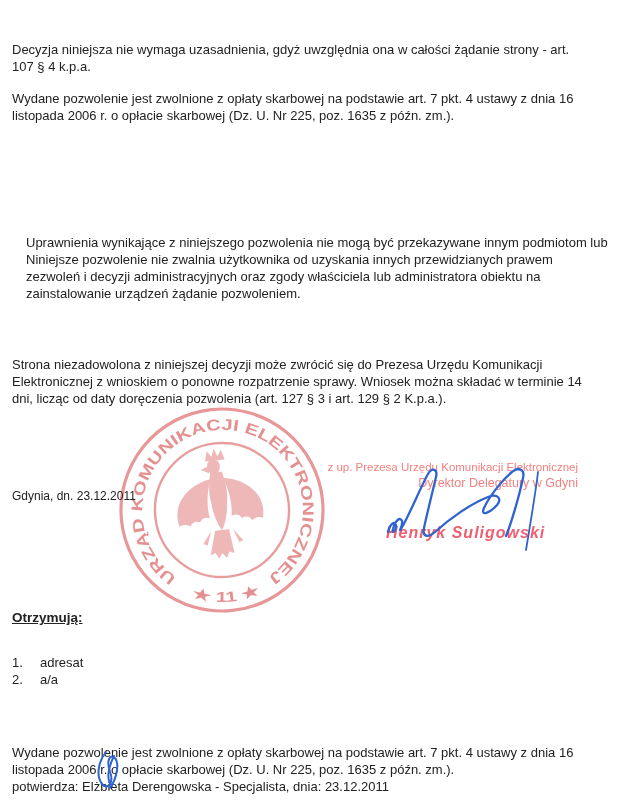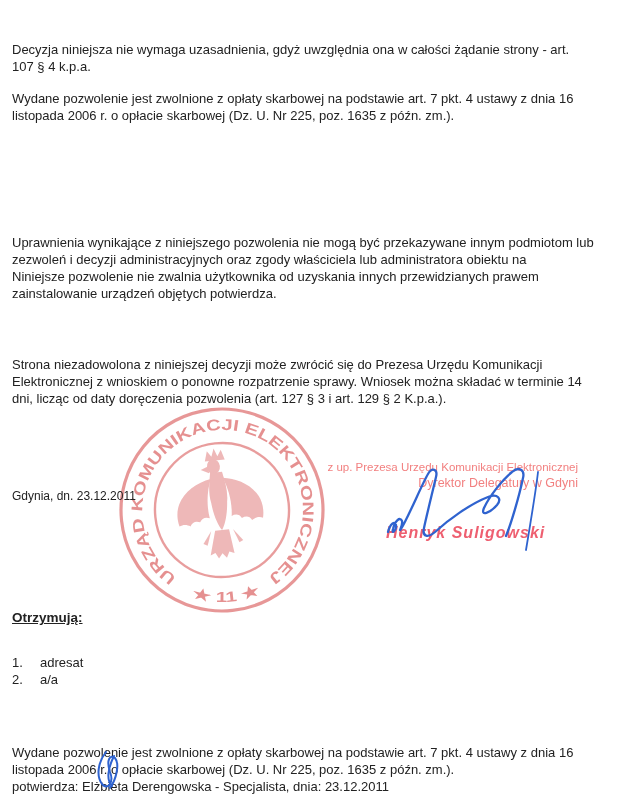--- a/index.html
+++ b/index.html
@@ -32,25 +32,25 @@
   <div class="txt body-copy" style="left:12px;top:25px;">
     <div>Decyzja niniejsza nie wymaga uzasadnienia, gdyż uwzględnia ona w całości żądanie strony - art.</div>
     <div>107 § 4 k.p.a.</div>
   </div>
 
   <div class="txt body-copy" style="left:12px;top:74px;">
     <div>Wydane pozwolenie jest zwolnione z opłaty skarbowej na podstawie art. 7 pkt. 4 ustawy z dnia 16</div>
     <div>listopada 2006 r. o opłacie skarbowej (Dz. U. Nr 225, poz. 1635 z późn. zm.).</div>
   </div>
 
-  <div class="txt body-copy" style="left:12px;top:218px;">
+  <div class="txt body-copy" style="left:26px;top:218px;">
     <div>Uprawnienia wynikające z niniejszego pozwolenia nie mogą być przekazywane innym podmiotom lub</div>
+    <div>Niniejsze pozwolenie nie zwalnia użytkownika od uzyskania innych przewidzianych prawem</div>
     <div>zezwoleń i decyzji administracyjnych oraz zgody właściciela lub administratora obiektu na</div>
-    <div>Niniejsze pozwolenie nie zwalnia użytkownika od uzyskania innych przewidzianych prawem</div>
-    <div>zainstalowanie urządzeń objętych potwierdza.</div>
+    <div>zainstalowanie urządzeń żądanie pozwoleniem.</div>
   </div>
 
   <div class="txt body-copy" style="left:12px;top:340px;">
     <div>Strona niezadowolona z niniejszej decyzji może zwrócić się do Prezesa Urzędu Komunikacji</div>
     <div>Elektronicznej z wnioskiem o ponowne rozpatrzenie sprawy. Wniosek można składać w terminie 14</div>
     <div>dni, licząc od daty doręczenia pozwolenia (art. 127 § 3 i art. 129 § 2 K.p.a.).</div>
   </div>
 
   <svg class="stamp-svg" width="216" height="216" viewBox="0 0 216 216">
     <g transform="rotate(-6 108 108)" opacity="0.82">

